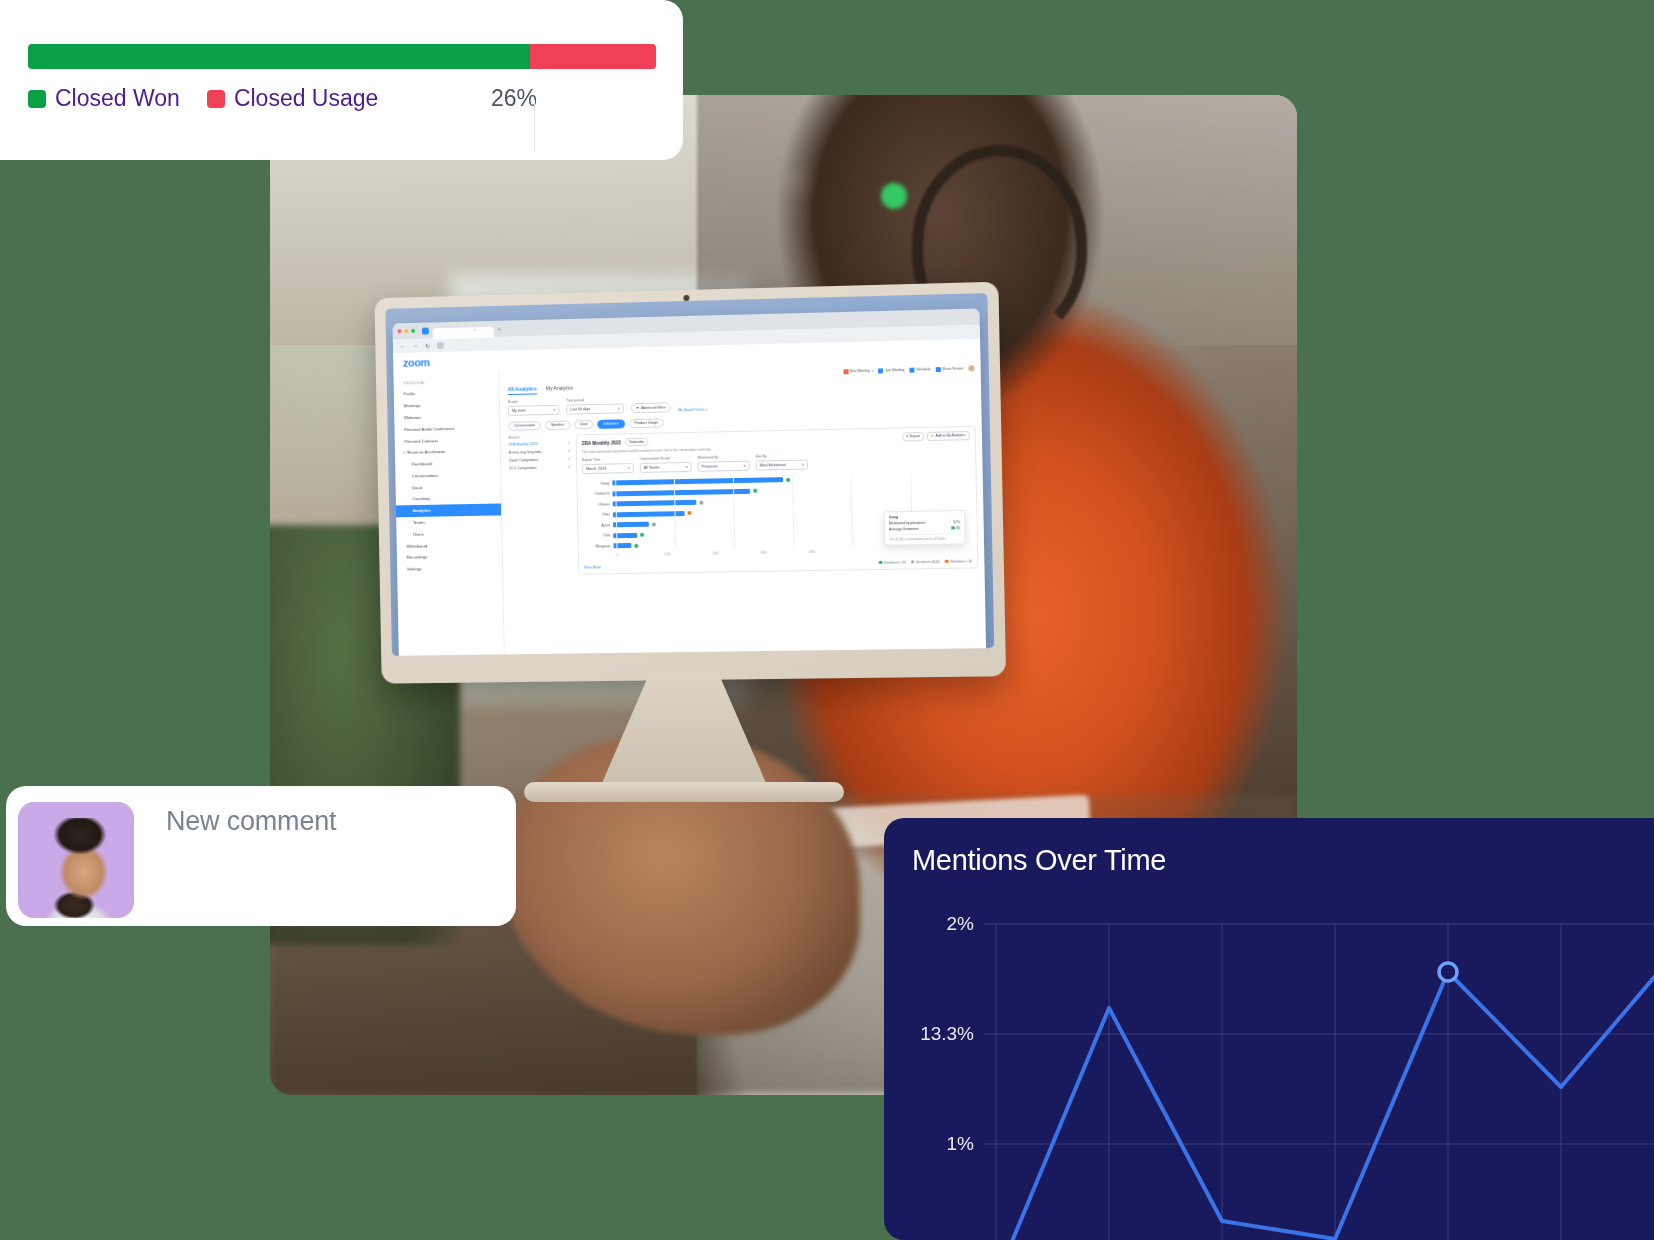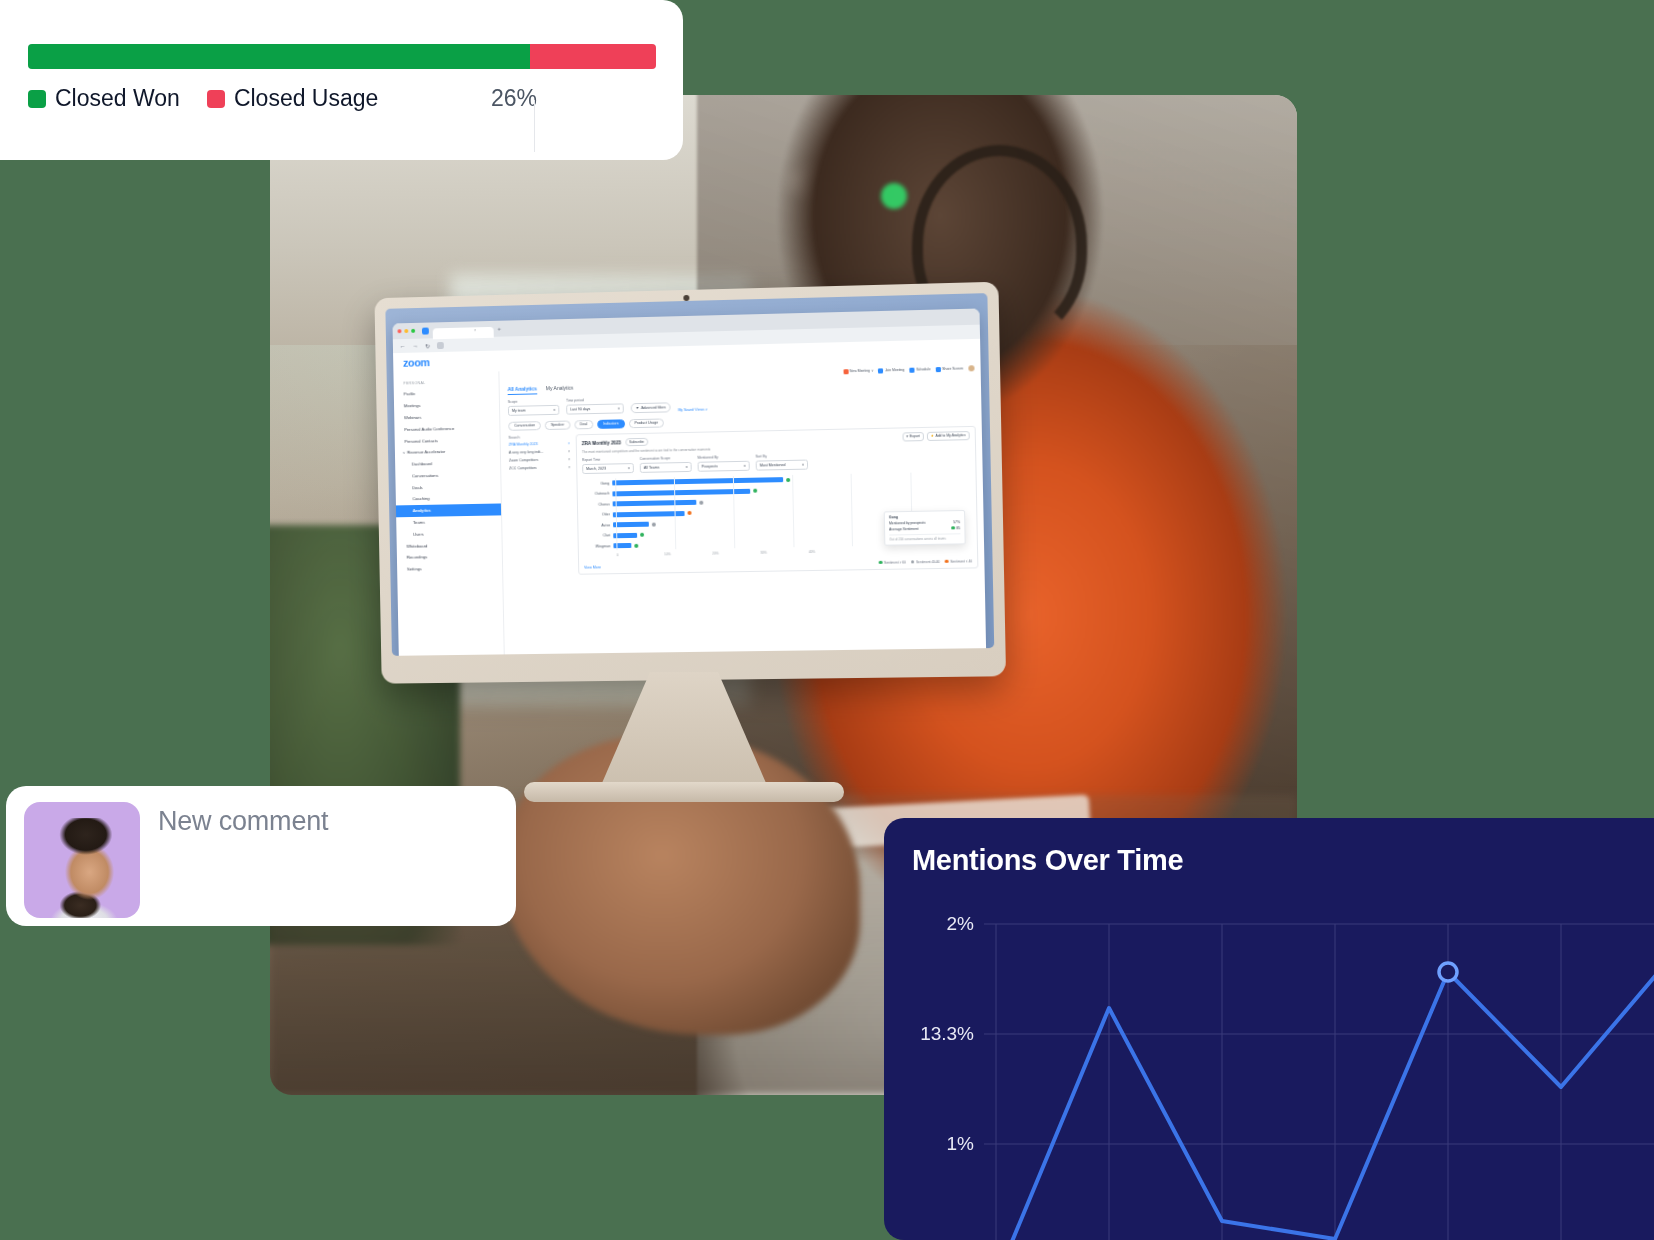--- a/index.html
+++ b/index.html
@@ -207,31 +207,31 @@
     padding: 22px 28px 0 28px;
   }
   .deals-title { font-size: 27px; font-weight: 700; color:#13161a; letter-spacing:-.3px; }
   .deals-bar {
     margin-top: 22px; height: 25px; width: 628px; border-radius: 4px; overflow:hidden;
     display:flex; background:#e5e7eb;
   }
   .deals-bar .won { background:#0aa046; }
   .deals-bar .lost { background:#ef4058; }
   .deals-legend { display:flex; align-items:center; margin-top: 16px; }
-  .dl-item { display:flex; align-items:center; gap:9px; font-size: 23px; color:#0f172a; }
+  .dl-item { display:flex; align-items:center; gap:9px; font-size: 23px; color:#4c1d95; }
   .dl-item + .dl-item { margin-left: 27px; }
   .dl-sw { width: 18px; height: 18px; border-radius: 4px; display:inline-block; }
   .deals-pct { margin-left: auto; font-size: 23px; color:#4b5563; padding-right: 118px; }
   .deals-tick { position:absolute; left: 534px; top: 100px; width:1px; height: 52px; background:#e5e7eb; }
 
   
   .comment-card {
     position:absolute; left:6px; top: 786px; width: 510px; height: 140px;
-    background:#fff; border-radius: 20px; padding: 16px 18px;
-    display:flex; gap: 18px; align-items:flex-start;
+    background:#fff; border-radius: 20px; padding: 16px 12px;
+    display:flex; gap: 32px; align-items:flex-start;
   }
   .cm-avatar {
     width: 116px; height: 116px; border-radius: 16px; overflow:hidden; flex:none;
     background: #c9a9e8; position:relative;
   }
   .cm-face {
     position:absolute; left: 14px; top: 16px; width: 92px; height: 104px;
     background:
       radial-gradient(ellipse 34px 26px at 52% 16%, #2e241d 0%, #231a14 60%, transparent 78%),
       radial-gradient(ellipse 30px 34px at 56% 52%, #d9a782 0%, #c08b64 62%, transparent 82%),
@@ -240,21 +240,21 @@
   }
   .cm-text { padding-top: 4px; }
   .cm-kicker { font-size: 27px; color:#7b8290; letter-spacing:-.2px; }
   .cm-body { font-size: 27px; font-weight: 700; color:#13161a; line-height: 1.32; margin-top: 2px; letter-spacing:-.3px; }
 
   
   .mentions-card {
     position:absolute; left: 884px; top: 818px; width: 770px; height: 422px;
     background:#191a5e; border-radius: 20px 0 0 20px; padding: 26px 0 0 28px; overflow:hidden;
   }
-  .mo-title { font-size: 29px; font-weight:700; color:#fff; letter-spacing:-.3px; }
+  .mo-title { font-size: 29px; font-weight:400; color:#fff; letter-spacing:-.3px; }
   .mo-plot { position:absolute; left: 28px; top: 86px; right: 0; bottom: 0; }
   .mo-ylabel {
     position:absolute; font-size: 19px; color:#e8e9f5; text-align:right; width: 62px;
     transform: translateY(-50%);
   }
   .mo-svg { position:absolute; left: 72px; top: 0; }
 </style>
 </head>
 <body>
 

